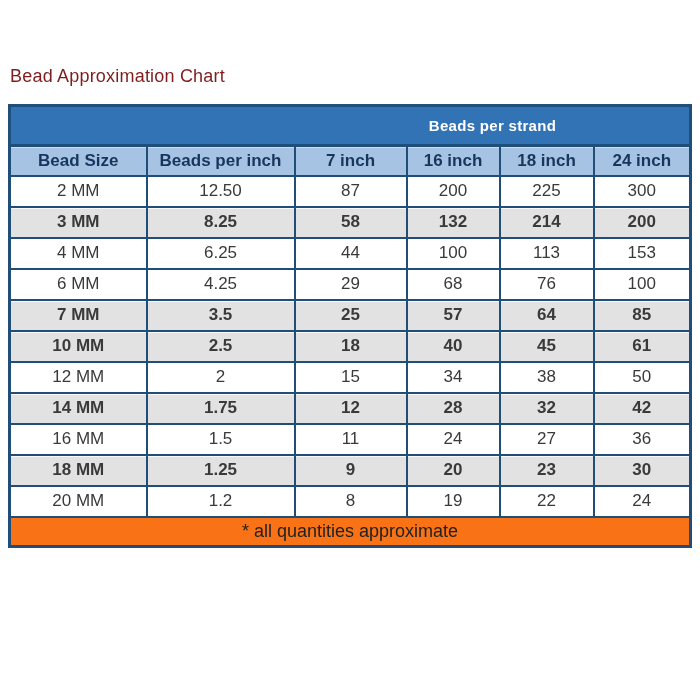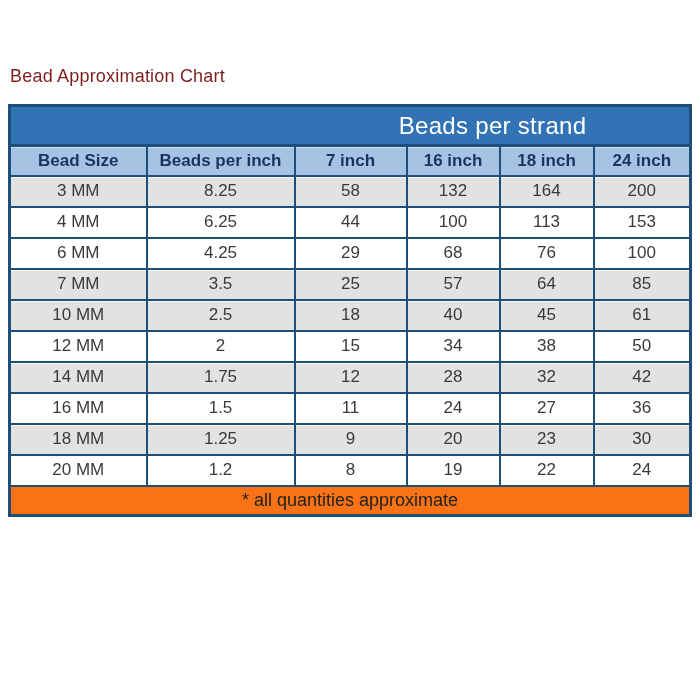--- a/index.html
+++ b/index.html
@@ -42,39 +42,39 @@
   }
   tr.banner-row th {
     background: var(--banner_blue);
     height: 40px;
     border-bottom: 3px solid var(--border_navy);
   }
   .banner-text {
     margin-left: 285px;
     text-align: center;
     color: #ffffff;
-    font-size: 24px;
-    font-weight: normal;
+    font-size: 15px;
+    font-weight: bold;
     letter-spacing: 0.3px;
   }
   tr.header-row th {
     background: var(--header_blue);
     color: var(--header_text);
     font-weight: bold;
     height: 30px;
     box-shadow: inset 0 1px 0 rgba(255,255,255,0.45);
     text-align: center;
   }
   tbody td {
     height: 31px;
     color: var(--data_text);
     background: #ffffff;
     box-shadow: inset 0 1px 0 rgba(255,255,255,0.8);
   }
-  tbody tr.shade td { background: var(--row_gray); }
+  tbody tr.shade td { background: var(--row_gray); font-weight: bold; }
   tr.footer-row td {
     height: 30px;
     background: #f97316;
     color: #222222;
     font-size: 18px;
   }
 </style>
 </head>
 <body style="--banner_blue: #3273b5; --header_blue: #a6c3e3; --border_navy: #1f4e79; --row_gray: #e2e2e2; --header_text: #17365d; --data_text: #3a3a3a;">
 
@@ -98,26 +98,34 @@
     <tr class="header-row">
         <th>Bead Size</th>
         <th>Beads per inch</th>
         <th>7 inch</th>
         <th>16 inch</th>
         <th>18 inch</th>
         <th>24 inch</th>
       </tr>
   </thead>
   <tbody>
+      <tr>
+        <td>2 MM</td>
+        <td>12.50</td>
+        <td>87</td>
+        <td>200</td>
+        <td>225</td>
+        <td>300</td>
+      </tr>
       <tr class="shade">
         <td>3 MM</td>
         <td>8.25</td>
         <td>58</td>
         <td>132</td>
-        <td>164</td>
+        <td>214</td>
         <td>200</td>
       </tr>
       <tr>
         <td>4 MM</td>
         <td>6.25</td>
         <td>44</td>
         <td>100</td>
         <td>113</td>
         <td>153</td>
       </tr>

